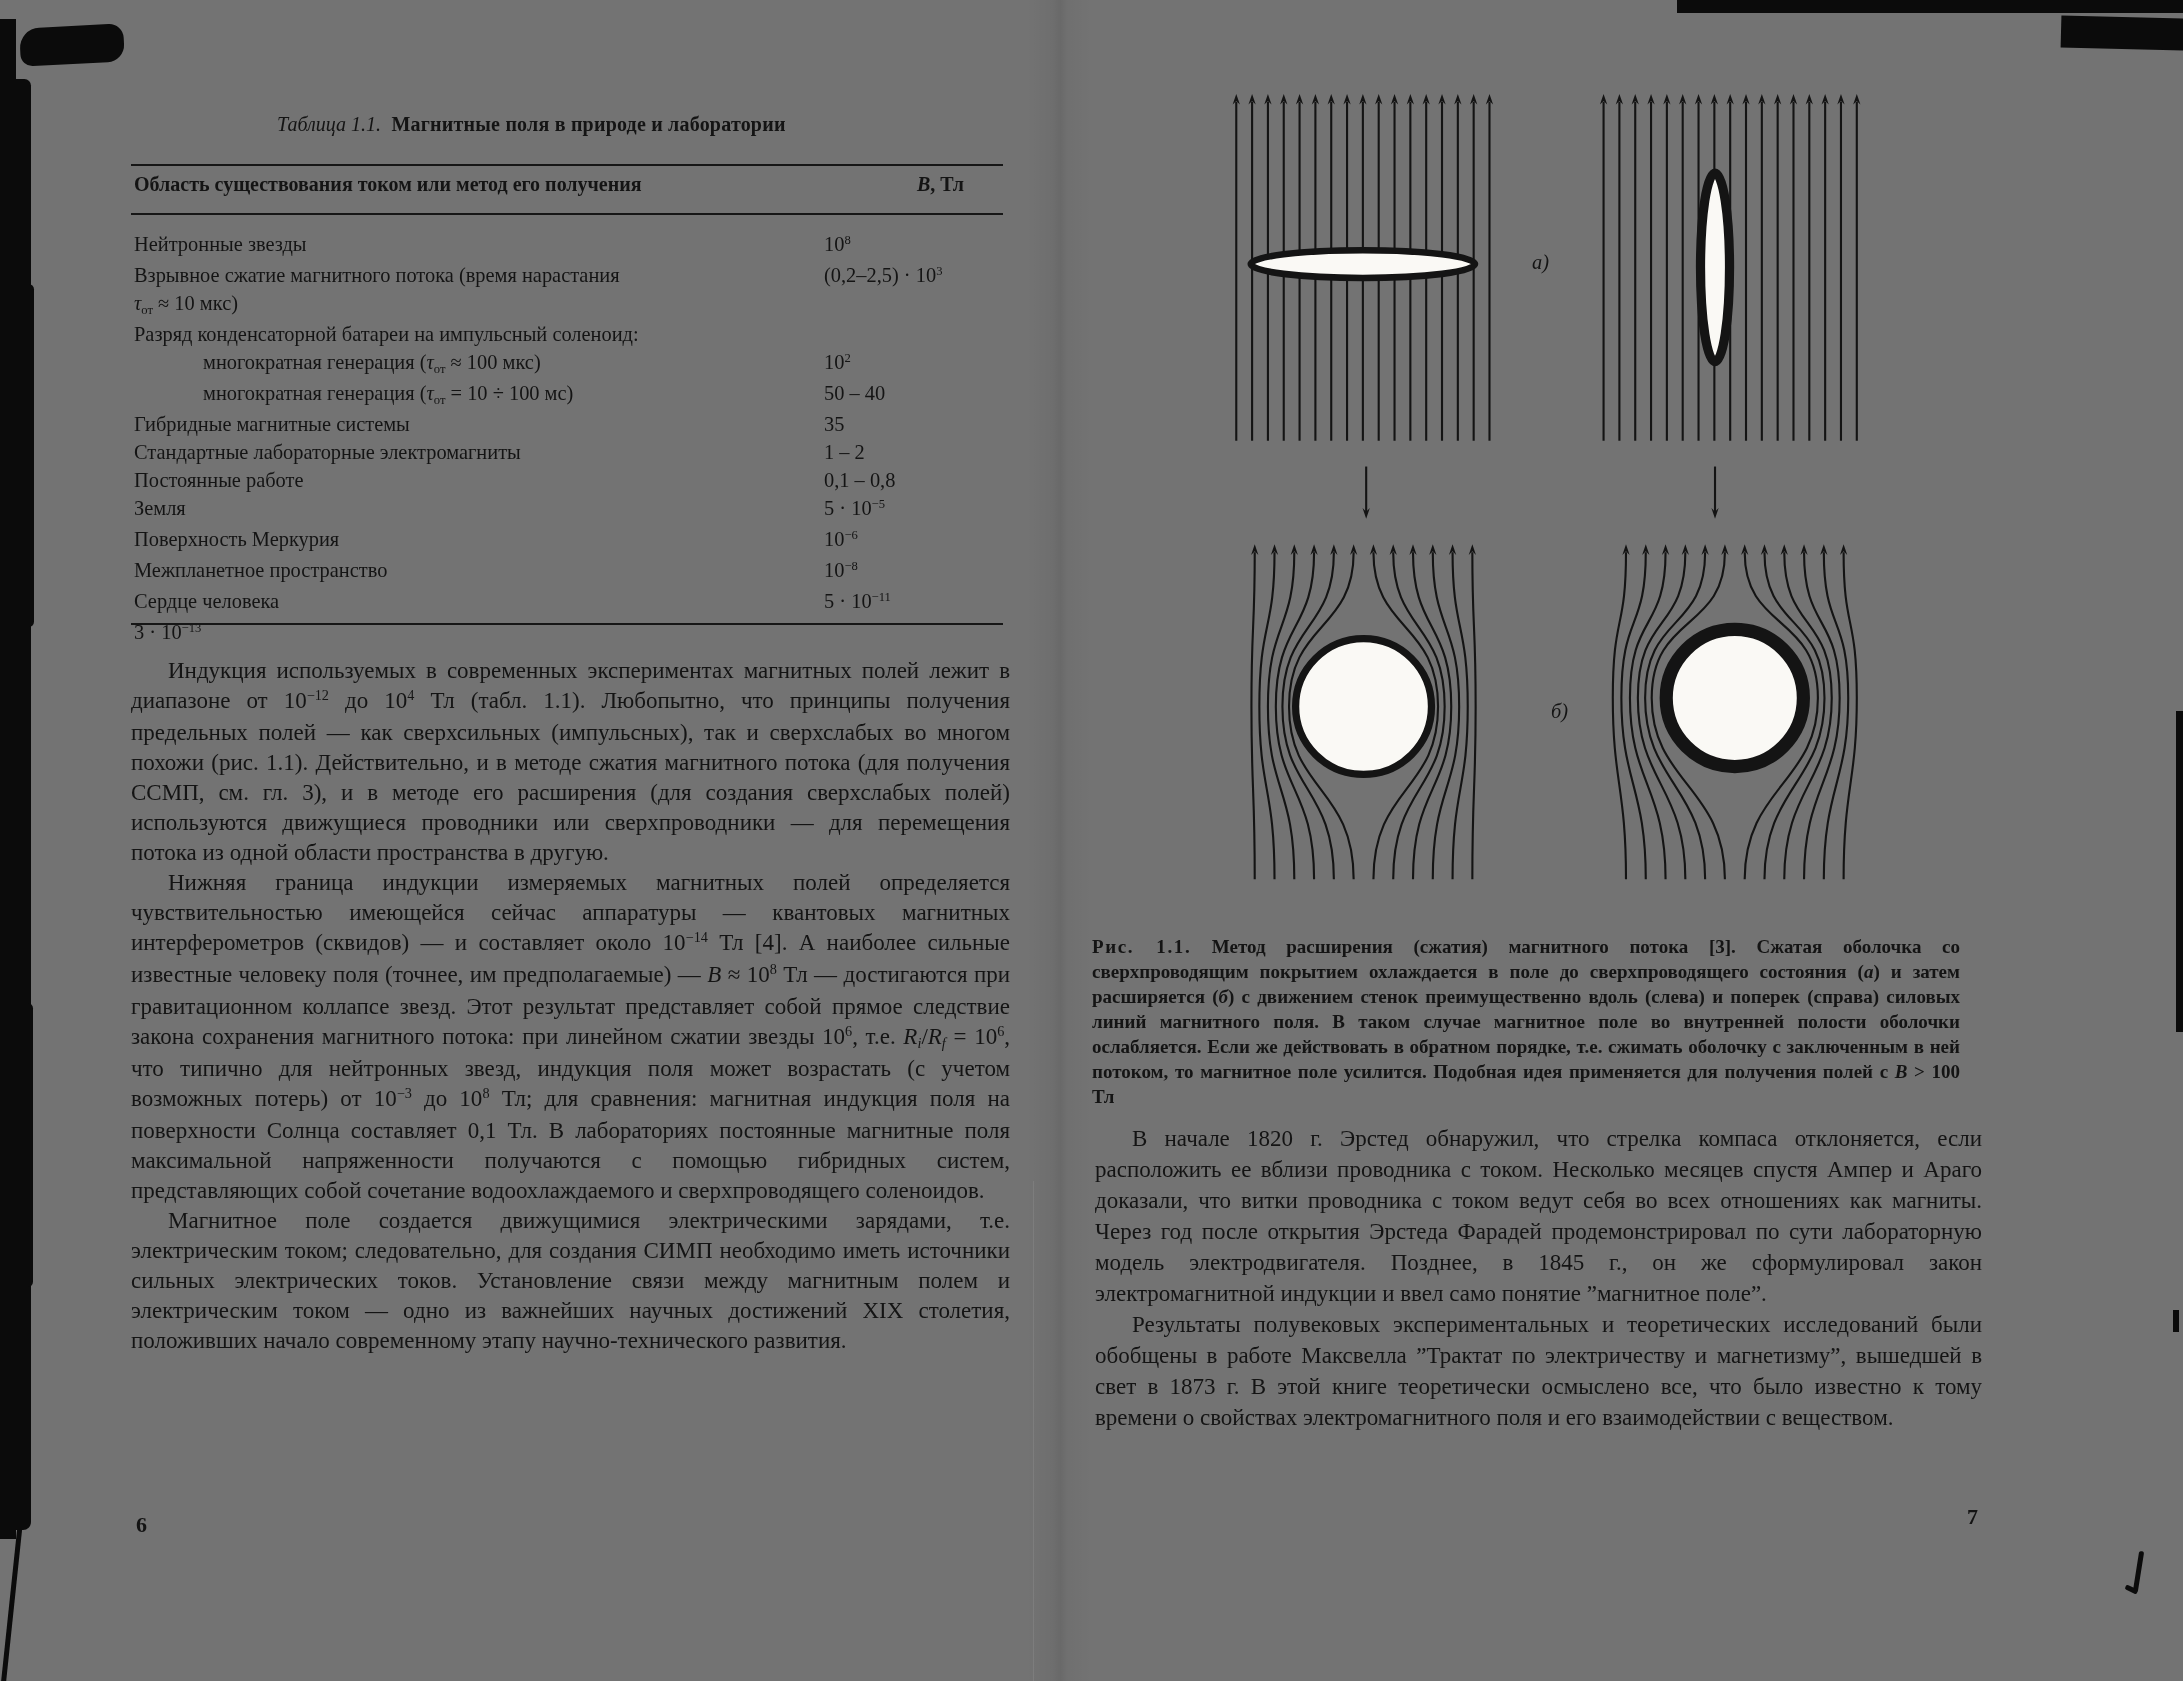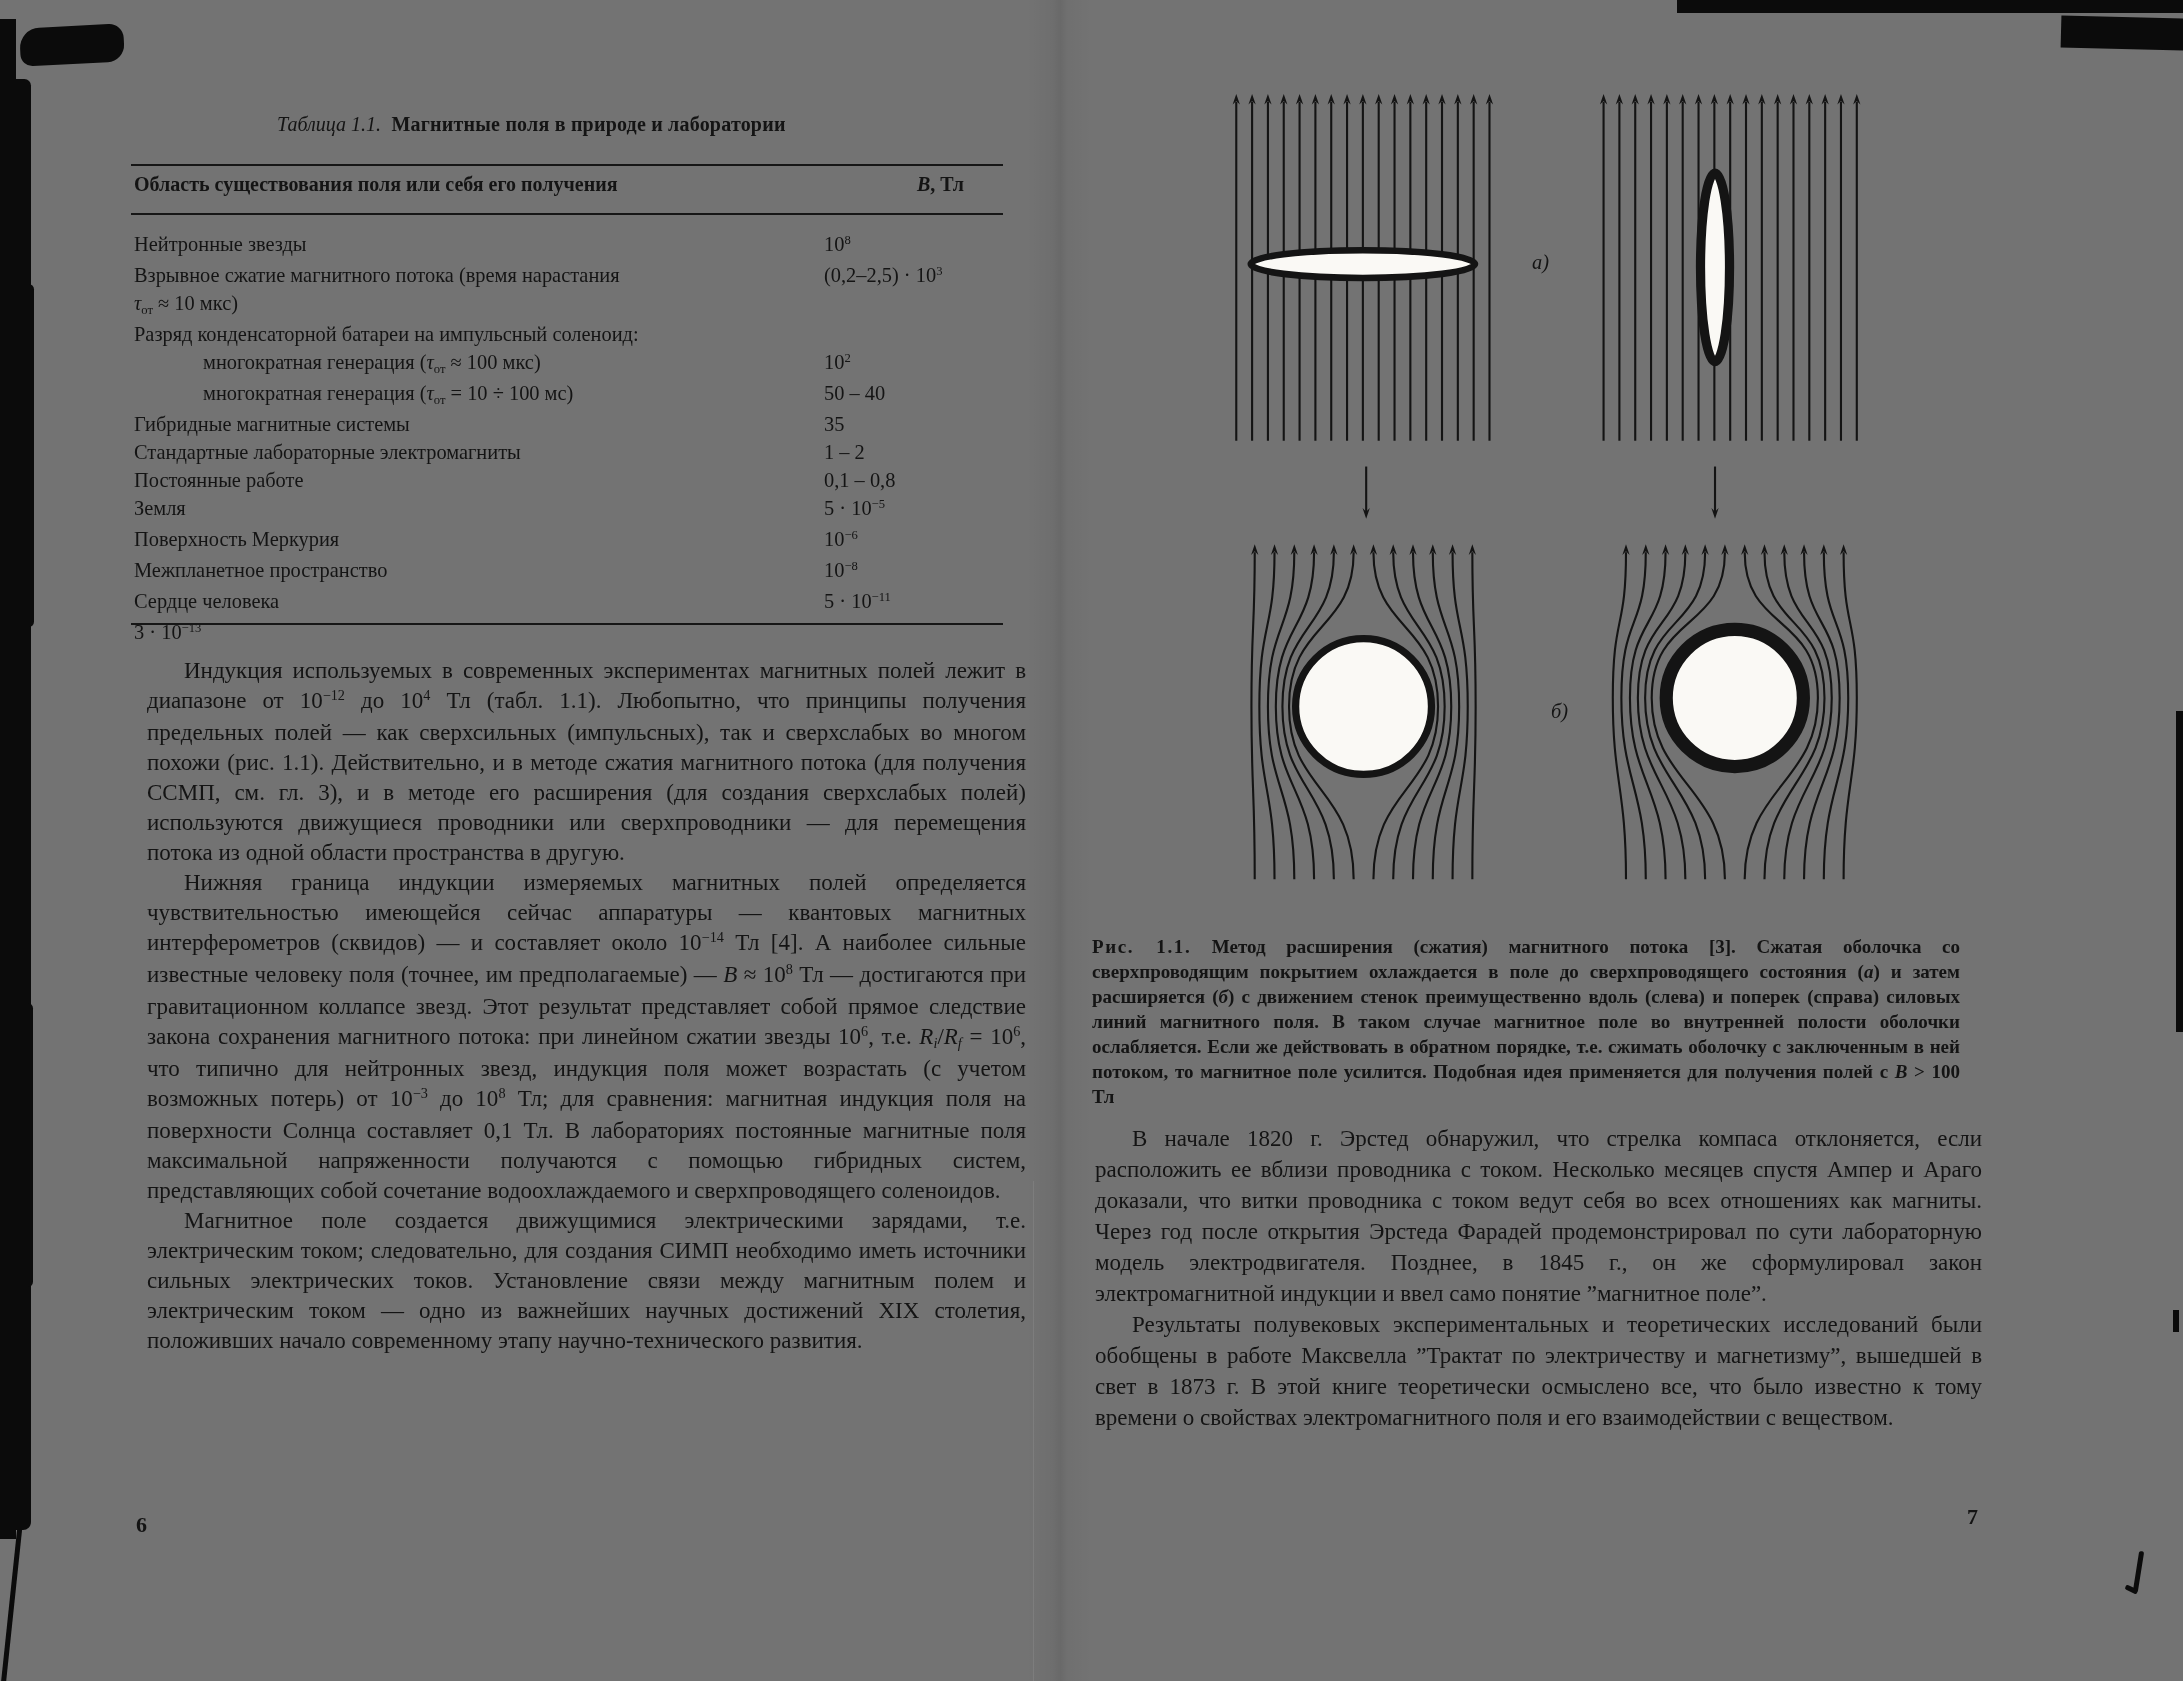--- a/index.html
+++ b/index.html
@@ -14,21 +14,21 @@
   .table-title .lbl{font-style:italic;}
   .table-title b{margin-left:10.6px;letter-spacing:0.2px;}
   .thead{font-weight:bold;font-size:20px;}
   .th-val{position:absolute;left:739px;top:0;font-weight:bold;margin-left:44px;}
   .trow{display:flex;font-weight:normal;font-size:20.4px;line-height:28px;}
   .tname{flex:0 0 690px;padding-right:12px;}
   .tname.indent{padding-left:69px;}
   .tval{flex:1;}
   
   .body-text{font-size:23px;text-align:justify;}
-  .body-left{line-height:30px;margin-left:16px;}
+  .body-left{line-height:30px;}
   .body-right{line-height:31px;}
   .para{text-indent:37px;}
   
   .caption{font-size:19px;line-height:25px;font-weight:bold;text-align:justify;margin-top:36px;}
   .cap-label{letter-spacing:1.6px;}
   .fig-label{font-style:italic;font-size:20.4px;}
   .pageno{font-weight:bold;font-size:22px;}
   sup{font-size:0.62em;vertical-align:baseline;position:relative;top:-0.55em;}
   sub{font-size:0.62em;vertical-align:baseline;position:relative;top:0.28em;}
 </style>
@@ -52,21 +52,21 @@
   <div class="abs" style="left:1026px;top:0;width:66px;height:1681px;background:linear-gradient(to right,rgba(0,0,0,0),rgba(0,0,0,0.045) 40%,rgba(0,0,0,0.085) 52%,rgba(0,0,0,0.03) 62%,rgba(0,0,0,0));"></div>
   <div class="abs" style="left:1033px;top:1181px;width:1.3px;height:501px;background:#7d7d7d;"></div>
 
   <div class="abs table-title" style="left:277px;top:113px;">
     <span class="lbl">Таблица 1.1.</span><b>Магнитные поля в природе и лаборатории</b>
   </div>
 
   <div class="hr" style="left:131px;top:164px;width:872px;"></div>
 
   <div class="abs thead" style="left:134px;top:173px;width:869px;">
-    <span class="th-name">Область существования поля или себя его получения</span>
+    <span class="th-name">Область существования током или метод его получения</span>
     <span class="th-val"><i>B</i>, Тл</span>
   </div>
 
   <div class="hr" style="left:131px;top:213px;width:872px;"></div>
 
   <div class="abs" style="left:134px;top:230px;width:872px;">
     <div class="trow">
       <div class="tname">Нейтронные звезды</div>
       <div class="tval">10<sup>8</sup></div>
     </div>

